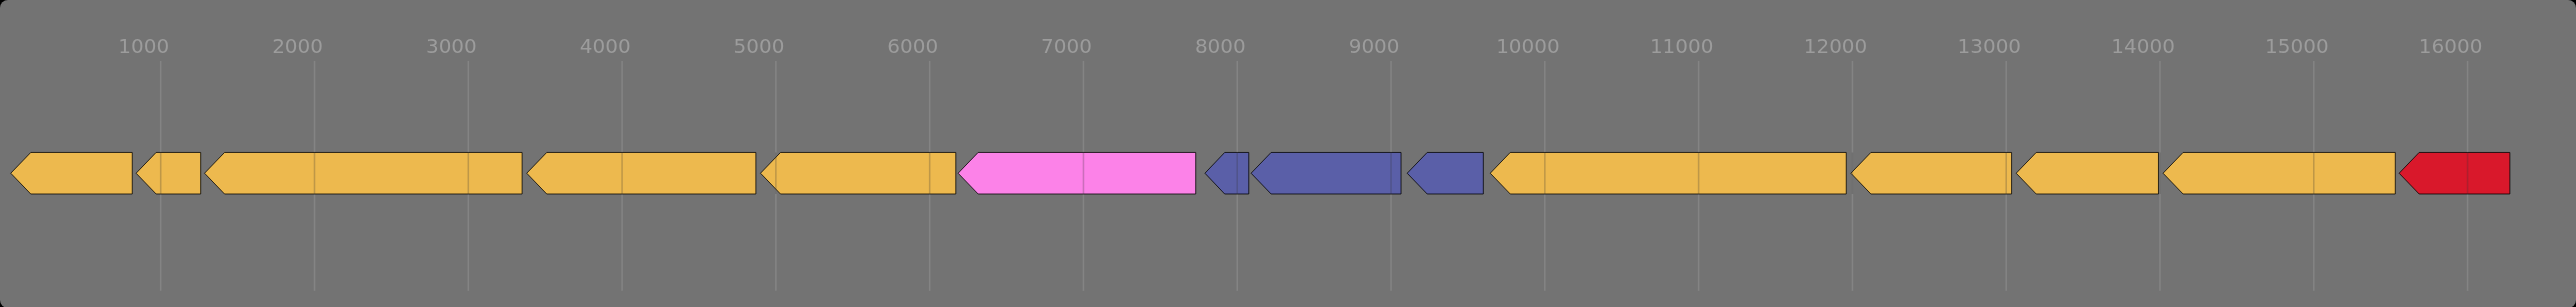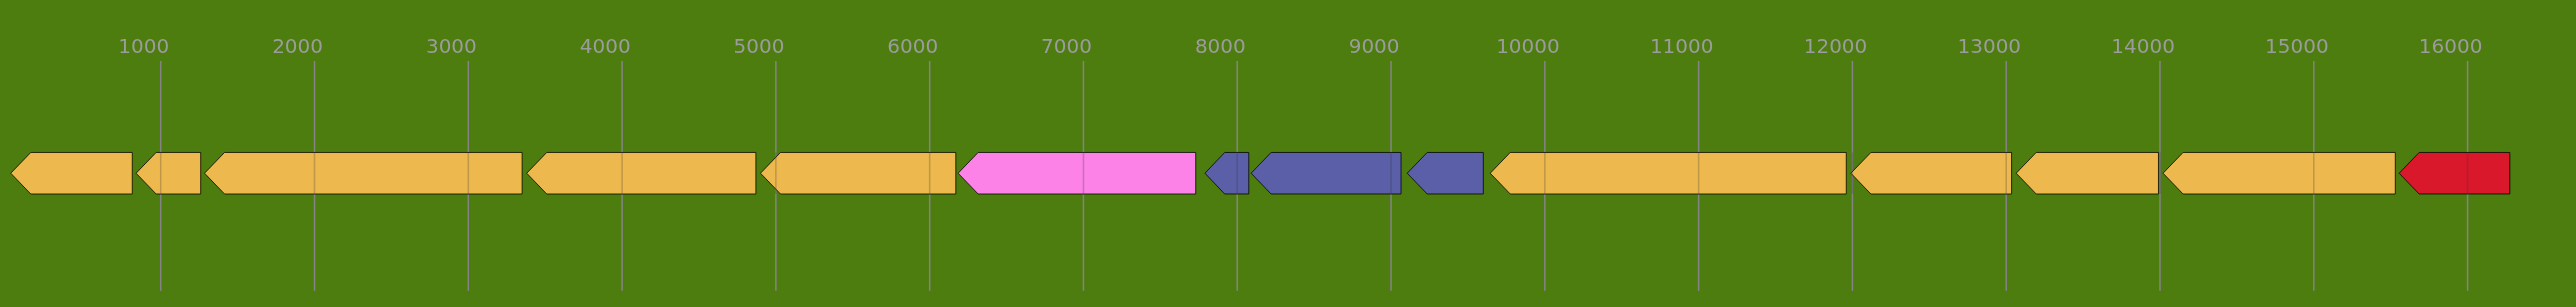--- a/index.html
+++ b/index.html
@@ -4,23 +4,24 @@
 <style>
   html, body {
     margin: 0;
     padding: 0;
     background: #000000;
   }
   .stage {
     position: relative;
     width: 2576px;
     height: 308px;
-    background: #4d7c0f;
+    background: #737373;
     overflow: hidden;
     font-family: "DejaVu Sans", sans-serif;
+    border-radius: 8px;
   }
   svg { display: block; }
   text.tick-label {
     font-family: "DejaVu Sans", sans-serif;
     font-size: 26px;
   }
 </style>
 </head>
 <body>
 

